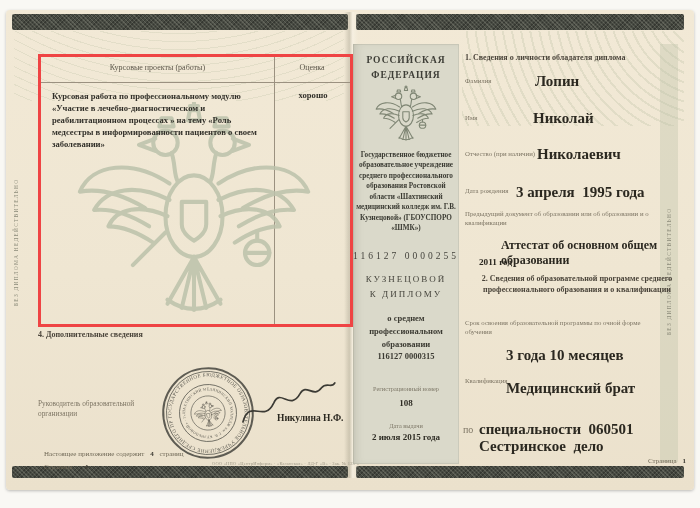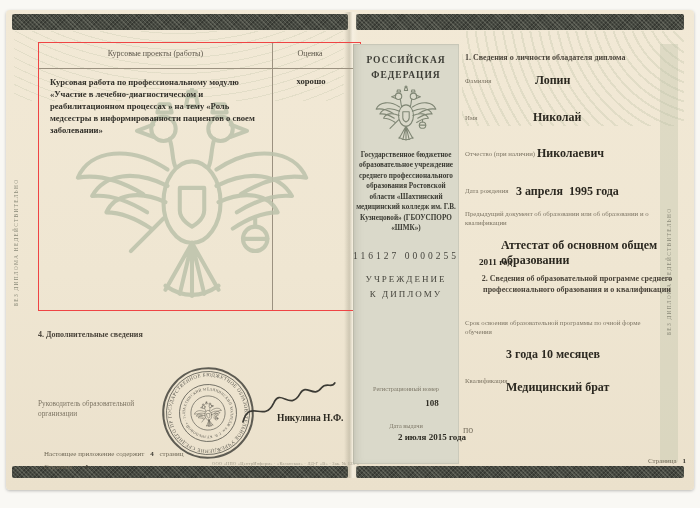--- a/index.html
+++ b/index.html
@@ -14,44 +14,44 @@
                          repeating-linear-gradient(-45deg,rgba(0,0,0,.25) 0 1px,transparent 1px 3px);
         border-radius:2px;}
   .bandB{height:12px;}
   .arcs{position:absolute;opacity:.8;pointer-events:none;}
   .fold{position:absolute;left:344px;top:12px;width:14px;height:466px;
         background:linear-gradient(90deg,transparent,rgba(96,94,74,.22) 38%,rgba(250,246,234,.55) 62%,transparent);}
   .panel{position:absolute;left:353px;top:44px;width:106px;height:420px;background:#dad9ca;
          box-shadow:inset 0 0 0 1px rgba(120,120,100,.15), inset 6px 0 12px -8px rgba(60,60,45,.35);}
   .vtext{position:absolute;writing-mode:vertical-rl;transform:rotate(180deg);
          font-size:5.5px;letter-spacing:1.2px;color:#8e8d7c;white-space:nowrap;}
-  .tbl{position:absolute;left:38px;top:42px;width:309px;height:267px;border:1px solid #ef4444;padding-left:12px;}
+  .tbl{position:absolute;left:38px;top:54px;width:309px;height:267px;border:3px solid #ef4444;}
   .tbl .vdiv{position:absolute;left:233px;top:0;bottom:0;width:1px;background:#9b9180;}
   .tbl .hdiv{position:absolute;left:0;right:0;top:25px;height:1px;background:#9b9180;}
   .th{position:absolute;top:6px;font-size:8px;color:#5c564a;text-align:center;}
   .project{position:absolute;left:11px;top:33px;width:213px;font-size:8.6px;font-weight:600;
            line-height:1.4;color:#32302a;}
   .grade{position:absolute;left:236px;top:33px;width:72px;text-align:center;font-size:8.6px;
          font-weight:600;color:#32302a;}
   .lbl{font-size:6.8px;color:#7d7564;line-height:1.35;}
-  .val{font-weight:bold;color:#2b2820;font-size:12px;white-space:pre-wrap;}
+  .val{font-weight:bold;color:#2b2820;font-size:15px;white-space:pre-wrap;}
   .sec{font-size:8px;font-weight:600;color:#4a443a;line-height:1.4;}
   .ctr{text-align:center;}
   .country{position:absolute;left:0;top:9px;width:100%;text-align:center;font-size:9.5px;
            font-weight:bold;letter-spacing:1px;color:#3e3e37;line-height:1.6;}
   .inst{position:absolute;left:3px;top:106px;width:100px;text-align:center;font-size:7.2px;
         font-weight:bold;line-height:1.45;color:#3b3b33;}
   .serial{position:absolute;left:0;top:207px;width:100%;text-align:center;font-size:9.5px;
           font-weight:normal;letter-spacing:3px;color:#43423c;white-space:nowrap;}
   .doctype{position:absolute;left:0;top:228px;width:100%;text-align:center;font-size:9px;
            letter-spacing:2px;color:#45443c;line-height:1.7;}
   .subtype{position:absolute;left:4px;top:268px;width:98px;text-align:center;font-size:8.5px;
            font-weight:bold;line-height:1.5;color:#3b3a32;}
   .plbl{position:absolute;width:100%;text-align:center;font-size:6.3px;color:#7d7767;}
-  .pval{position:absolute;width:100%;text-align:center;font-size:9px;font-weight:bold;color:#2f2d25;padding-left:26px;}
+  .pval{position:absolute;width:100%;text-align:center;font-size:9px;font-weight:bold;color:#2f2d25;}
   .footer-note{font-size:7px;color:#6f6856;}
   .print-note{font-size:4.5px;color:#a09a88;letter-spacing:.2px;}
   svg{display:block;}
 </style>
 </head>
 <body>
 
 <svg width="0" height="0" style="position:absolute">
   <defs>
     <g id="dheagle" fill="none" stroke="currentColor" stroke-width="2" stroke-linecap="round" stroke-linejoin="round">
@@ -151,22 +151,28 @@
     <div class="country">
       <div>РОССИЙСКАЯ</div>
       <div>ФЕДЕРАЦИЯ</div>
     </div>
     <svg class="abs" style="left:21px;top:40px;color:#7f8674;" width="64" height="62" viewBox="0 0 120 110">
       <use href="#dheagle" stroke-width="2.4"></use>
     </svg>
     <div class="inst">Государственное бюджетное образовательное учреждение среднего профессионального образования Ростовской области «Шахтинский медицинский колледж им. Г.В. Кузнецовой» (ГБОУСПОРО «ШМК»)</div>
     <div class="serial">116127 0000255</div>
     <div class="doctype">
-      <div>УЧРЕЖДЕНИЕ</div>
+      <div>КУЗНЕЦОВОЙ</div>
       <div>К ДИПЛОМУ</div>
+    </div>
+    <div class="subtype">
+      <div>о среднем</div>
+      <div>профессиональном</div>
+      <div>образовании</div>
+      <div>116127 0000315</div>
     </div>
     <div class="plbl" style="top:341px;">Регистрационный номер</div>
     <div class="pval" style="top:354px;">108</div>
     <div class="plbl" style="top:378px;">Дата выдачи</div>
     <div class="pval" style="top:388px;">2 июля 2015 года</div>
   </div>
 
   <div class="abs sec" style="left:465px;top:52px;width:230px;">1. Сведения о личности обладателя диплома</div>
 
   <div class="abs lbl" style="left:465px;top:76px;">Фамилия</div>
@@ -187,18 +193,19 @@
 
   <div class="abs sec ctr" style="left:462px;top:273px;width:230px;">2. Сведения об образовательной программе среднего профессионального образования и о квалификации</div>
 
   <div class="abs lbl" style="left:465px;top:318px;width:200px;">Срок освоения образовательной программы по очной форме обучения</div>
   <div class="abs val" style="left:506px;top:347px;">3 года 10 месяцев</div>
 
   <div class="abs lbl" style="left:465px;top:376px;">Квалификация</div>
   <div class="abs val" style="left:506px;top:380px;">Медицинский брат</div>
 
   <div class="abs lbl" style="left:463px;top:423px;font-size:10px;">по</div>
+  <div class="abs val" style="left:479px;top:421px;">специальности  060501  Сестринское  дело</div>
 
   <div class="abs footer-note" style="left:624px;top:457px;margin-left:24px;">
     <span>Страница</span>
     <b style="margin-left:4px;color:#3c3a32;">1</b>
   </div>
 </div>
 
 </body></html>

